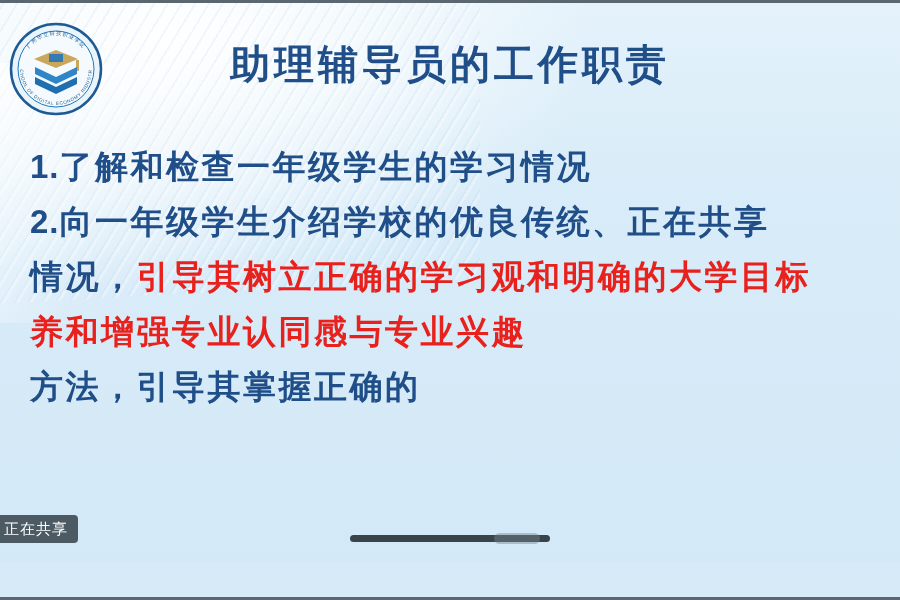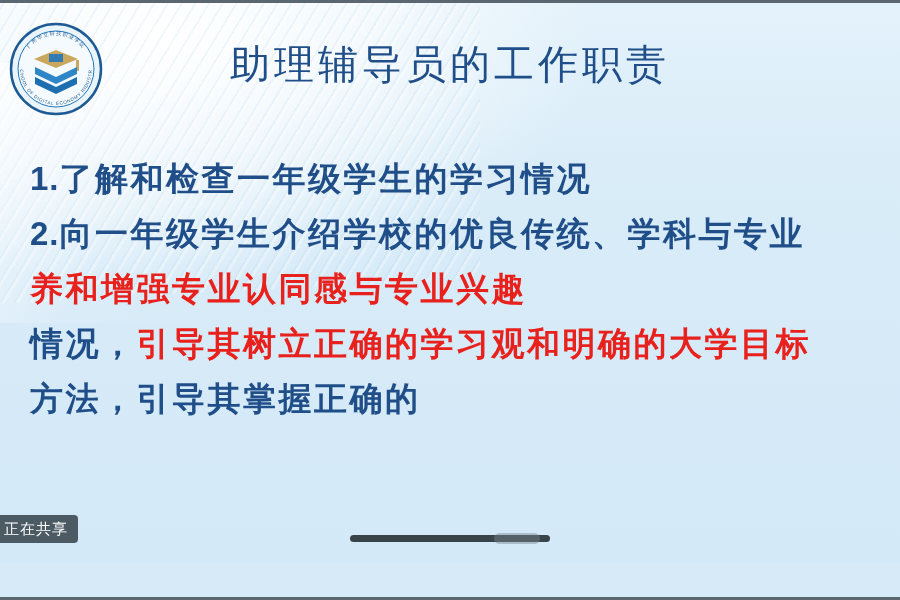--- a/index.html
+++ b/index.html
@@ -61,30 +61,30 @@
   
   .logo {
     position:absolute; left:8px; top:18px;
     width:96px; height:96px; z-index:12;
   }
 
   
   .title {
     position:absolute; left:0; top:34px; width:900px;
     text-align:center;
-    font-size:40px; font-weight:normal;
+    font-size:40px; font-weight:bold;
     letter-spacing:4px;
     color:#1f4e88;
     z-index:10;
     white-space:nowrap;
   }
 
   
   .body-block {
-    position:absolute; left:30px; top:148px;
+    position:absolute; left:30px; top:136px;
     width:870px; z-index:10;
   }
   .line {
     font-size:33px;
     font-weight:bold;
     letter-spacing:2.5px;
     line-height:55px;
     height:55px;
     white-space:nowrap;
     color:#1f4e88;
@@ -163,29 +163,29 @@
 
     <div class="title">助理辅导员的工作职责</div>
 
     <div class="body-block">
 
       <div class="line">
         <span class="num blue">1.</span><span class="blue">了解和检查一年级学生的学习情况</span>
       </div>
 
       <div class="line">
-        <span class="num blue">2.</span><span class="blue">向一年级学生介绍学校的优良传统、学科与专业</span>
+        <span class="num blue">2.</span><span class="blue">向一年级学生介绍学校的优良传统、正在共享</span>
+      </div>
+
+      <div class="line">
+        <span class="blue">情况，</span><span class="red">引导其树立正确的学习观和明确的大学目标</span>
       </div>
 
       <div class="line">
         <span class="red">养和增强专业认同感与专业兴趣</span>
-      </div>
-
-      <div class="line">
-        <span class="blue">情况，</span><span class="red">引导其树立正确的学习观和明确的大学目标</span>
       </div>
 
 
       <div class="line">
         <span class="blue">方法，引导其掌握正确的</span>
       </div>
 
     </div>
 
     <div class="share-badge">

